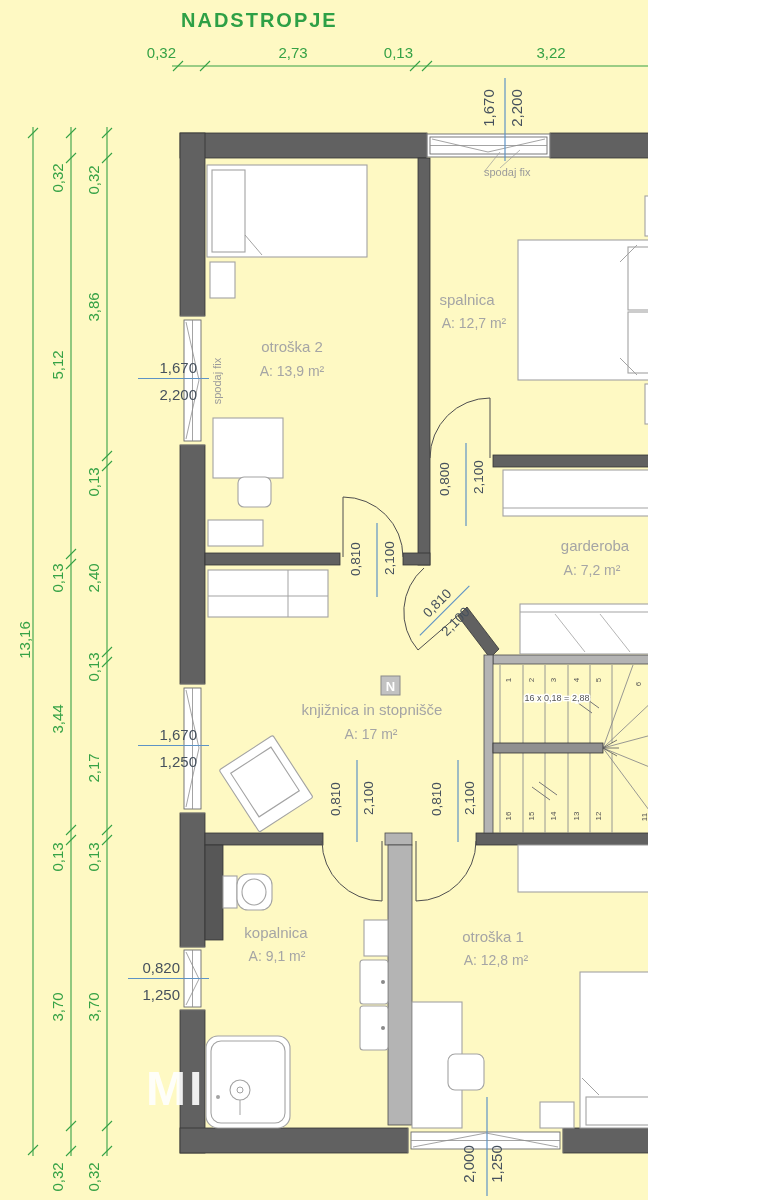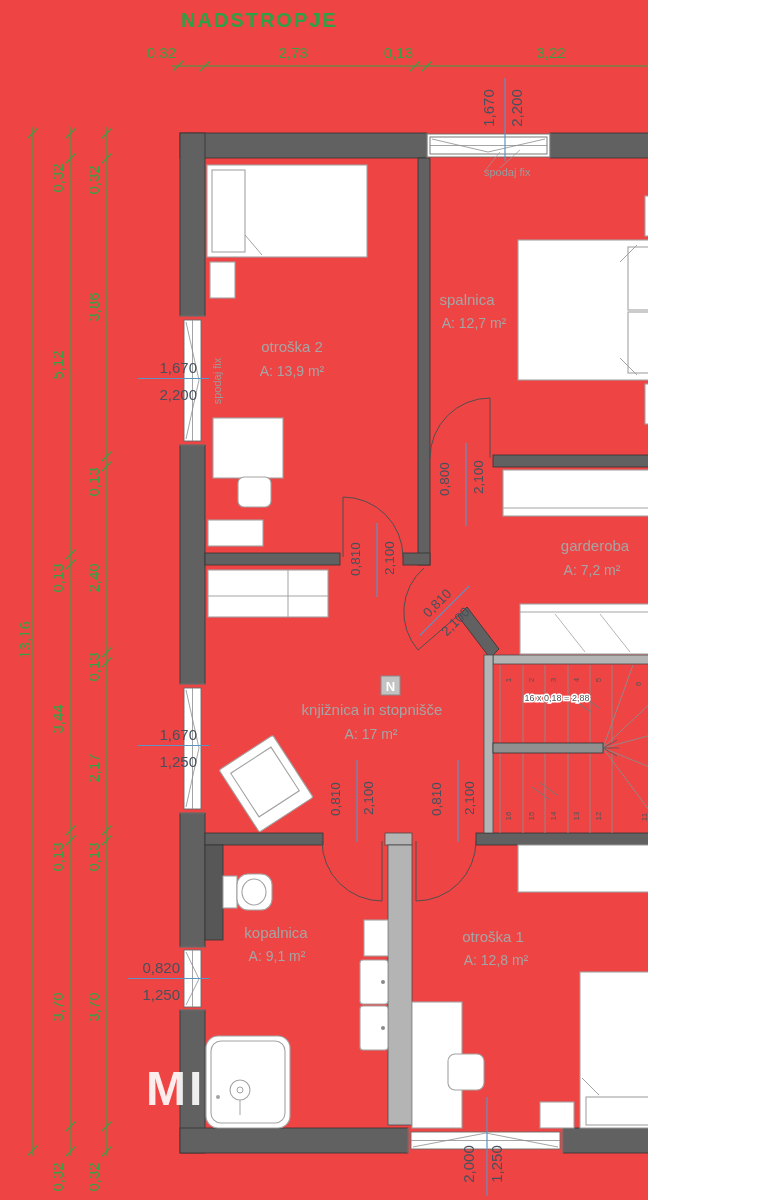--- a/index.html
+++ b/index.html
@@ -1,16 +1,16 @@
 <!DOCTYPE html>
 <html><head>
 <meta charset="utf-8">
 <style>
   html,body{margin:0;padding:0;background:#ffffff;}
-  #stage{position:relative;width:648px;height:1200px;background:#ef4444;overflow:hidden;}
+  #stage{position:relative;width:648px;height:1200px;background:#fef9c3;overflow:hidden;}
   svg{position:absolute;left:0;top:0;}
   text{font-family:"Liberation Sans","DejaVu Sans",sans-serif;}
   .t-title{fill:#2ea046;font-size:20px;font-weight:600;letter-spacing:2px;}
   .t-green{fill:#36a246;font-size:15px;}
   .t-dim{fill:#46515d;font-size:15px;}
   .t-door{fill:#46515d;font-size:13.5px;}
   .t-room{fill:#a5a5a5;font-size:15px;}
   .t-area{fill:#a5a5a5;font-size:14px;}
   .t-note{fill:#9b9b9b;font-size:11px;}
   .t-step{fill:#555;font-size:8px;}

